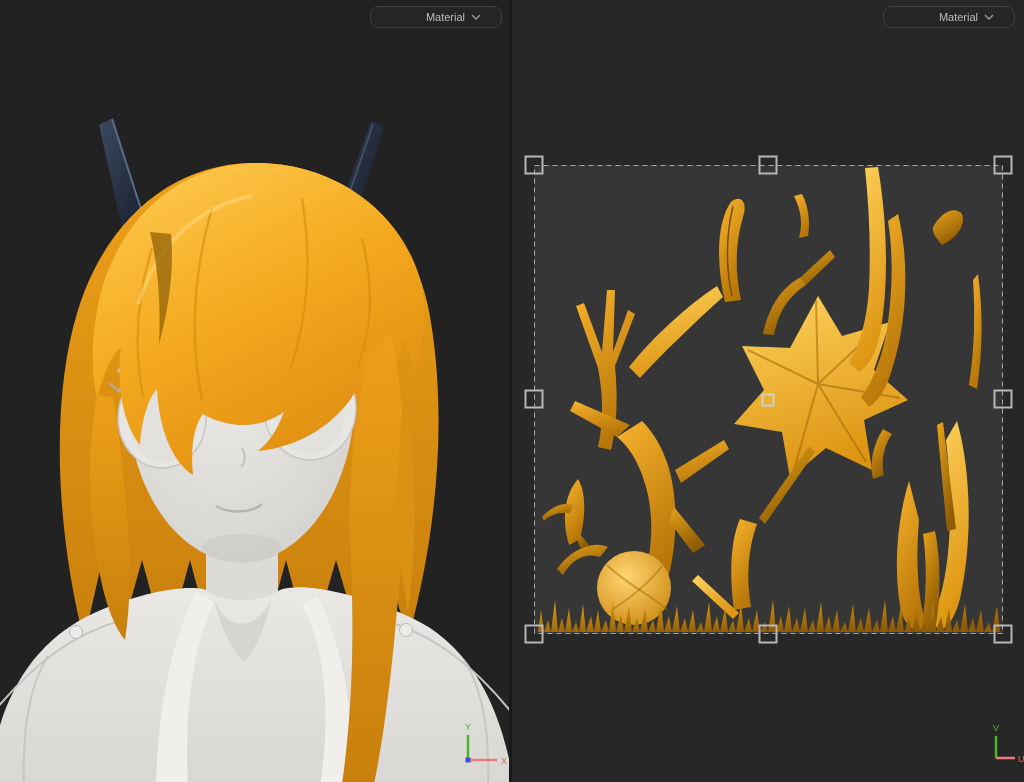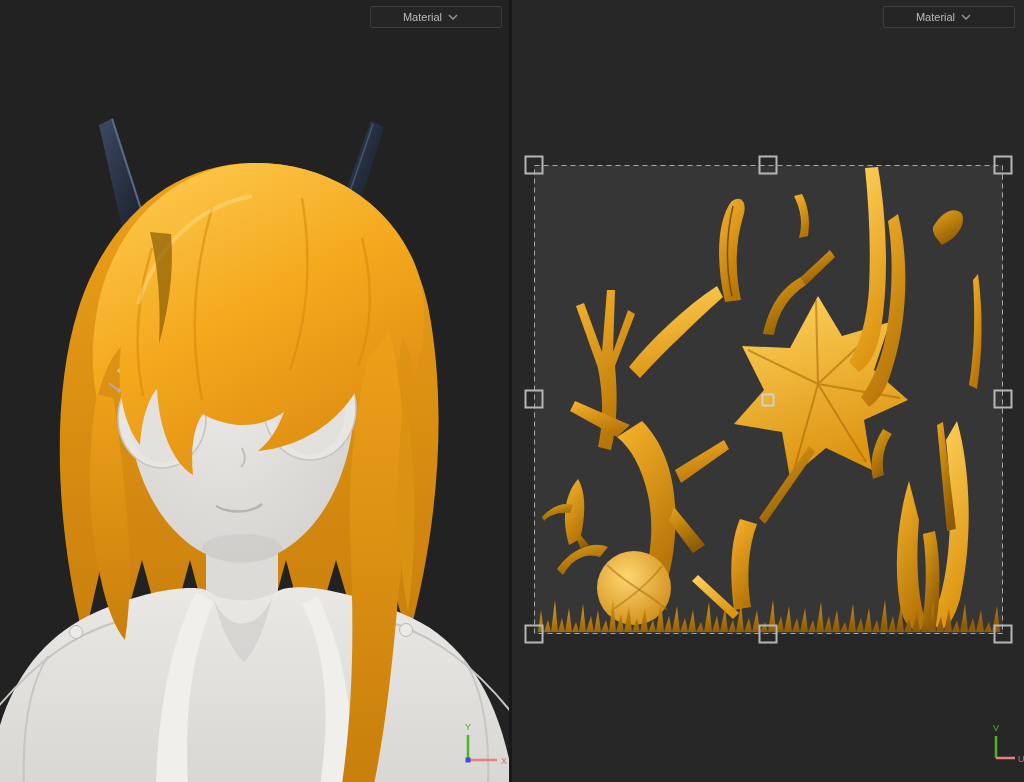--- a/index.html
+++ b/index.html
@@ -7,22 +7,22 @@
     position:relative;width:1024px;height:782px;overflow:hidden;
     font-family:"Liberation Sans",sans-serif;background:#222222;
   }
   .viewport{position:absolute;top:0;height:782px;overflow:hidden;}
   .vp-left{left:0;width:509px;background:#222222;}
   .vp-right{left:512px;width:512px;background:#272727;}
   .divider{position:absolute;top:0;left:509px;width:3px;height:782px;background:#191919;cursor:col-resize;}
   .scene{position:absolute;top:0;left:0;}
   .dropdown{
     position:absolute;top:6px;width:132px;height:22px;box-sizing:border-box;
-    background:#252525;border:1px solid #3f3f3f;border-radius:2px;
-    display:flex;align-items:center;justify-content:center;
+    background:#252525;border:1px solid #3f3f3f;border-radius:9px;
+    display:flex;align-items:center;justify-content:flex-end;
     padding:0 20px 0 9px;color:#bcbcbc;font-size:11px;cursor:pointer;user-select:none;
   }
   .dd-left{left:370px;}
   .dd-right{left:371px;}
   .dd-chevron{flex:0 0 auto;margin-left:6px;}
   .handle{cursor:pointer;}
 </style>
 </head>
 <body>
 

